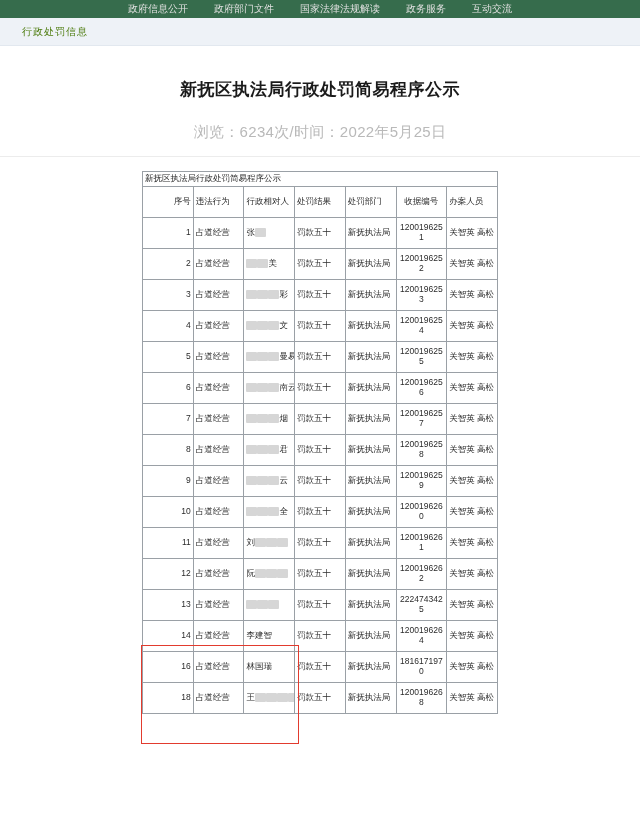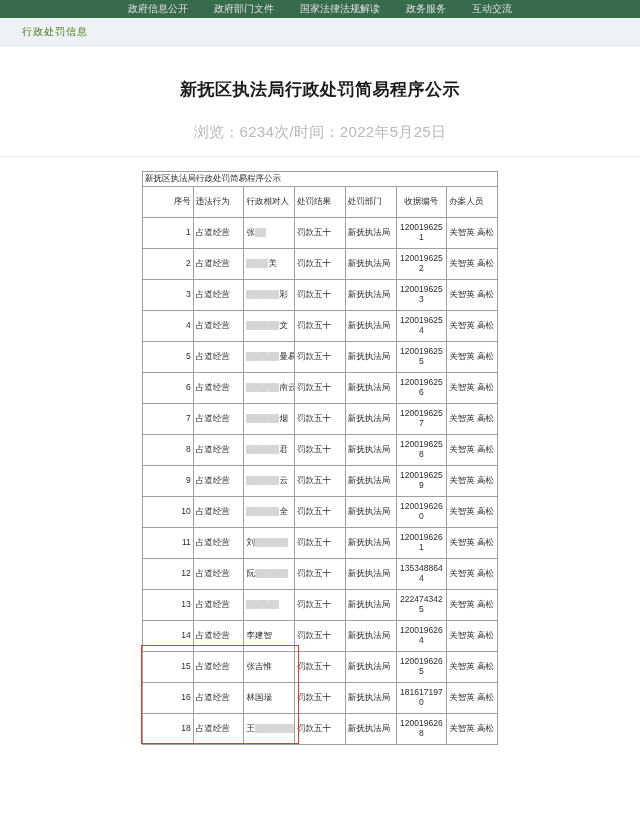--- a/index.html
+++ b/index.html
@@ -268,48 +268,39 @@
           <td class="c-dept">新抚执法局</td>
           <td class="c-code">1200196261</td>
           <td class="c-staff">关智英 高松</td>
         </tr>
         <tr class="row-h">
           <td class="c-no">12</td>
           <td class="c-act">占道经营</td>
           <td class="c-party party-cell">阮<span class="redact" style="width: 11px;"></span><span class="redact" style="width: 11px;"></span><span class="redact" style="width: 11px;"></span></td>
           <td class="c-res">罚款五十</td>
           <td class="c-dept">新抚执法局</td>
-          <td class="c-code">1353488644</td>
+          <td class="c-code">1200196262</td>
           <td class="c-staff">关智英 高松</td>
         </tr>
         <tr class="row-h">
           <td class="c-no">13</td>
           <td class="c-act">占道经营</td>
           <td class="c-party party-cell"><span class="redact" style="width: 11px;"></span><span class="redact" style="width: 11px;"></span><span class="redact" style="width: 11px;"></span></td>
           <td class="c-res">罚款五十</td>
           <td class="c-dept">新抚执法局</td>
           <td class="c-code">2224743425</td>
           <td class="c-staff">关智英 高松</td>
         </tr>
         <tr class="row-h">
           <td class="c-no">14</td>
           <td class="c-act">占道经营</td>
           <td class="c-party">李建智</td>
           <td class="c-res">罚款五十</td>
           <td class="c-dept">新抚执法局</td>
           <td class="c-code">1200196264</td>
-          <td class="c-staff">关智英 高松</td>
-        </tr>
-        <tr class="row-h">
-          <td class="c-no">15</td>
-          <td class="c-act">占道经营</td>
-          <td class="c-party">张吉惟</td>
-          <td class="c-res">罚款五十</td>
-          <td class="c-dept">新抚执法局</td>
-          <td class="c-code">1200196265</td>
           <td class="c-staff">关智英 高松</td>
         </tr>
         <tr class="row-h">
           <td class="c-no">16</td>
           <td class="c-act">占道经营</td>
           <td class="c-party">林国瑞</td>
           <td class="c-res">罚款五十</td>
           <td class="c-dept">新抚执法局</td>
           <td class="c-code">1816171970</td>
           <td class="c-staff">关智英 高松</td>

